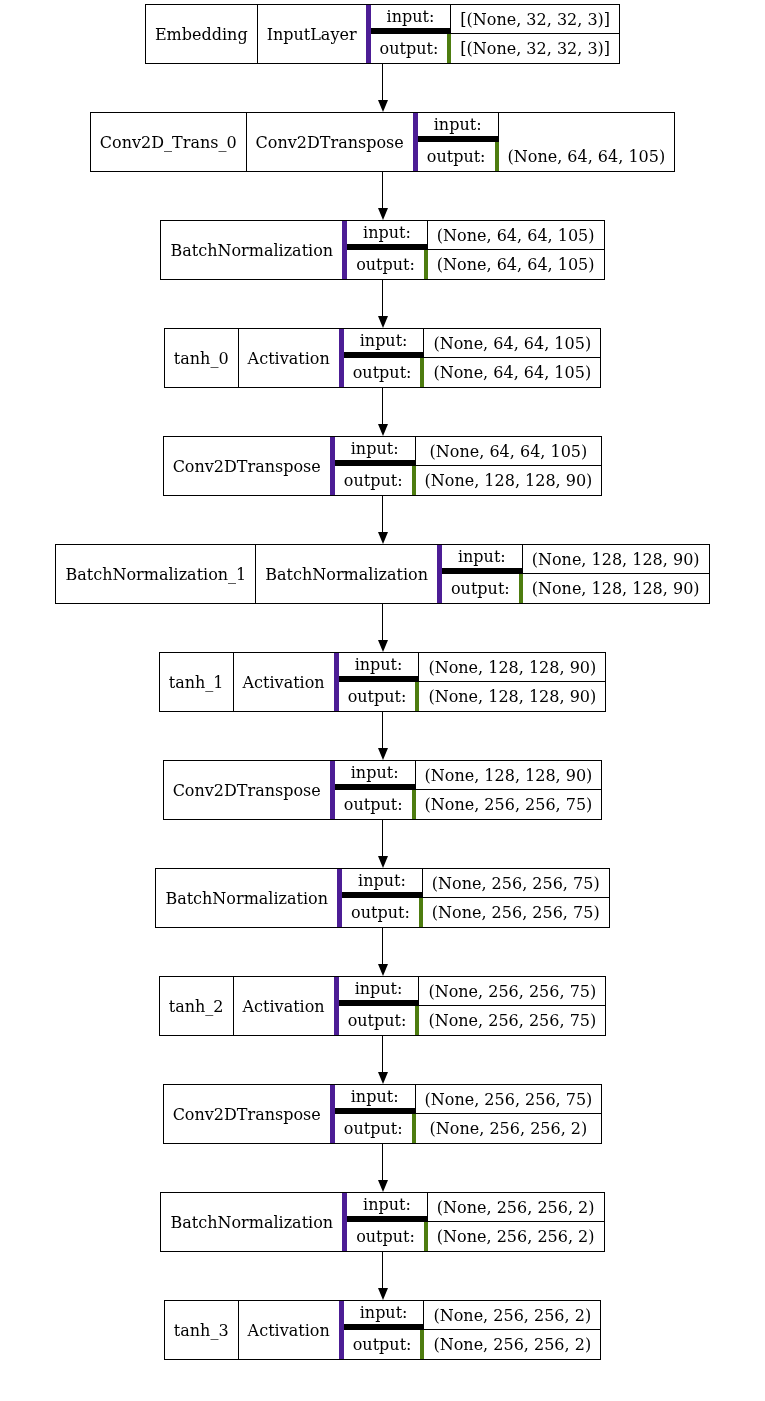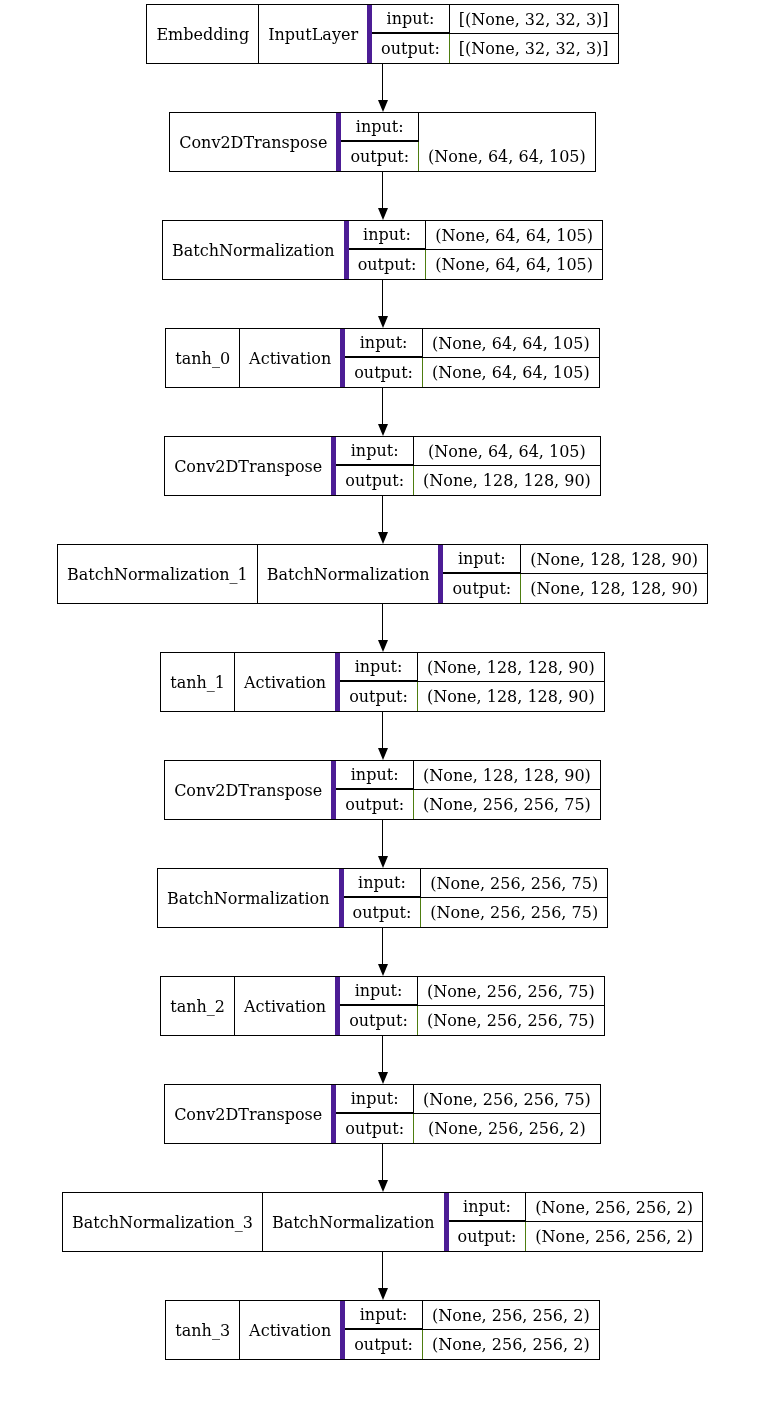--- a/index.html
+++ b/index.html
@@ -34,23 +34,23 @@
   }
   .cell {
     display: flex;
     align-items: center;
     justify-content: center;
     padding: 0 9px;
     white-space: nowrap;
   }
   .cell.layer-name  { grid-column: 1; grid-row: 1 / span 2; border-right: 1px solid #000000; }
   .cell.layer-class { grid-column: 2; grid-row: 1 / span 2; border-right: 5px solid #4c1d95; }
-  .cell.io-in       { grid-column: 3; grid-row: 1; border-right: 1px solid #000000; border-bottom: 2px solid #000000; }
+  .cell.io-in       { grid-column: 3; grid-row: 1; border-right: 1px solid #000000; border-bottom: 6px solid #000000; }
   .cell.shape-in    { grid-column: 4; grid-row: 1; border-bottom: 1px solid #000000; }
-  .cell.io-out      { grid-column: 3; grid-row: 2; border-right: 1px solid #4d7c0f; }
+  .cell.io-out      { grid-column: 3; grid-row: 2; border-right: 4px solid #4d7c0f; }
   .cell.shape-out   { grid-column: 4; grid-row: 2; }
   .arrow {
     height: 48px;
     display: flex;
     flex-direction: column;
     align-items: center;
     flex-shrink: 0;
   }
   .arrow-line {
     width: 1px;
@@ -78,20 +78,21 @@
     <div class="cell io-out">output:</div>
     <div class="cell shape-out">[(None, 32, 32, 3)]</div>
   </div>
 
   <div class="arrow">
     <div class="arrow-line"></div>
     <div class="arrow-head"></div>
   </div>
 
   <div class="node">
+    <div class="cell layer-name">Conv2D_Trans_0</div>
     <div class="cell layer-class">Conv2DTranspose</div>
     <div class="cell io-in">input:</div>
     <div class="cell io-out">output:</div>
     <div class="cell shape-out">(None, 64, 64, 105)</div>
   </div>
 
   <div class="arrow">
     <div class="arrow-line"></div>
     <div class="arrow-head"></div>
   </div>
@@ -211,21 +212,20 @@
     <div class="cell io-out">output:</div>
     <div class="cell shape-out">(None, 256, 256, 2)</div>
   </div>
 
   <div class="arrow">
     <div class="arrow-line"></div>
     <div class="arrow-head"></div>
   </div>
 
   <div class="node">
-    <div class="cell layer-name">BatchNormalization_3</div>
     <div class="cell layer-class">BatchNormalization</div>
     <div class="cell io-in">input:</div>
     <div class="cell shape-in">(None, 256, 256, 2)</div>
     <div class="cell io-out">output:</div>
     <div class="cell shape-out">(None, 256, 256, 2)</div>
   </div>
 
   <div class="arrow">
     <div class="arrow-line"></div>
     <div class="arrow-head"></div>

